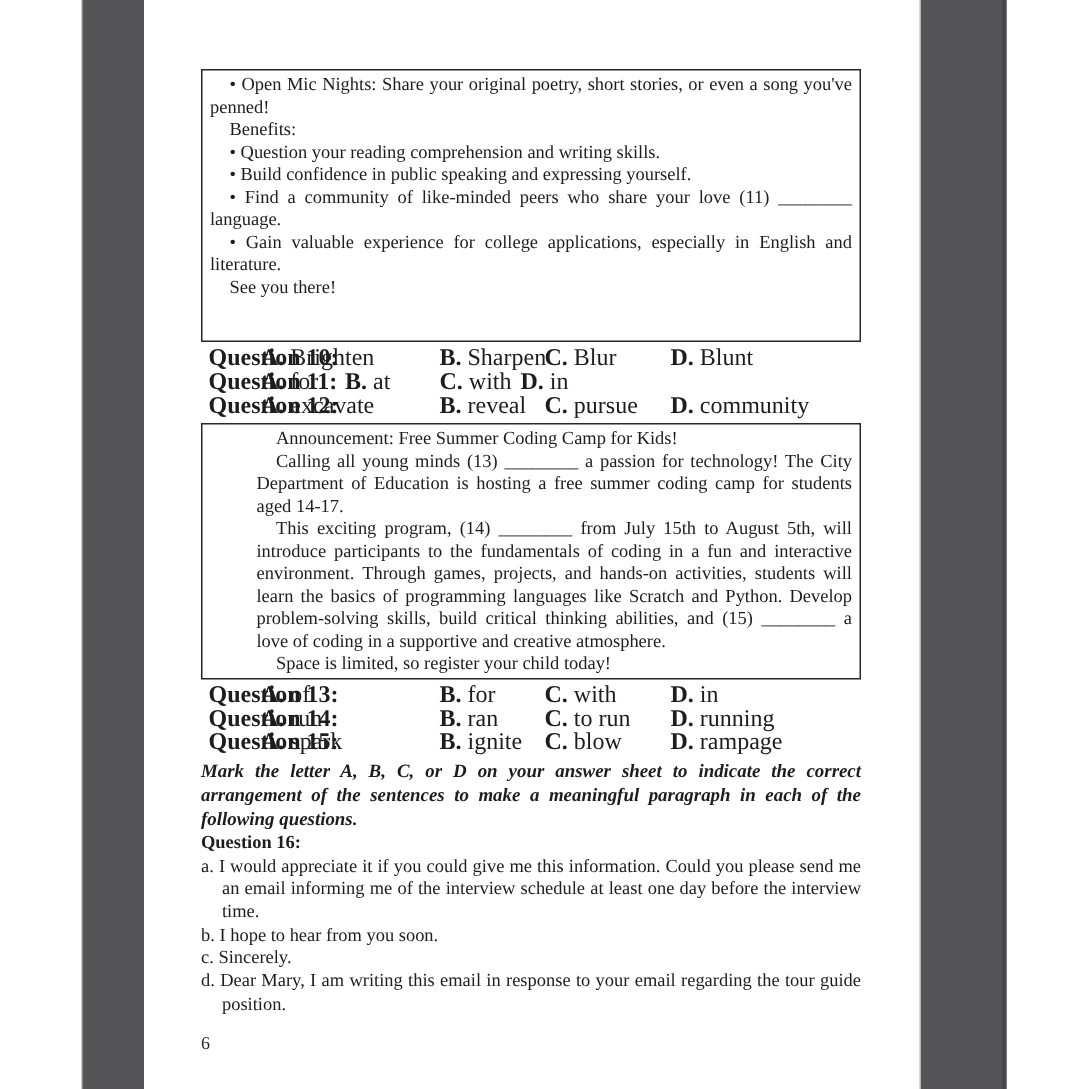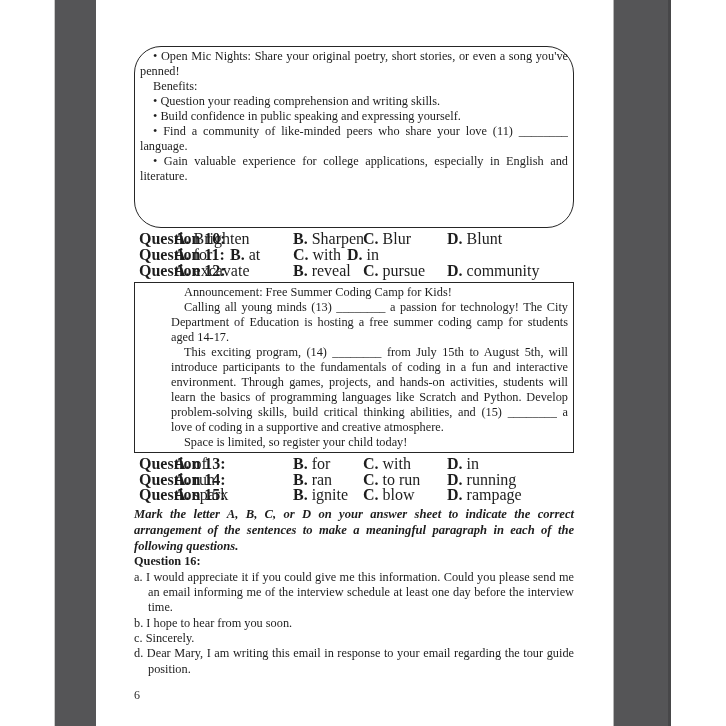--- a/index.html
+++ b/index.html
@@ -19,21 +19,21 @@
 
   
   .page{position:absolute;left:96px;top:0;width:517px;height:726px;background:#ffffff;}
   .content{position:absolute;left:38px;top:46px;width:440px;}
 
   p{margin:0;font-size:12.3px;line-height:15px;}
   .just{text-align:justify;}
   .ind{text-indent:13px;}
 
   .box{border:1px solid #262626;padding:2px 5px;background:#ffffff;}
-  .box1{min-height:176px;border-radius:27px;}
+  .box1{min-height:176px;}
   .box2{min-height:160px;padding-left:36px;}
 
   .qblock{margin:3px 0 3px 0;}
   .qrow{position:relative;height:15.9px;font-size:16px;line-height:15.9px;}
   .qrow .lbl{position:absolute;left:5px;font-weight:bold;white-space:nowrap;}
   .opt{position:absolute;white-space:nowrap;}
   .opt b{font-weight:bold;}
   .pA{left:40px;}  .pB{left:159px;}  .pC{left:229px;}  .pD{left:313px;}
   .pB11{left:96px;} .pC11{left:159px;} .pD11{left:213px;}
 
@@ -52,20 +52,21 @@
   <div class="page">
     <div class="content">
 
       <div class="box box1">
         <p class="just ind">• Open Mic Nights: Share your original poetry, short stories, or even a song you've penned!</p>
         <p class="ind">Benefits:</p>
         <p class="ind">• Question your reading comprehension and writing skills.</p>
         <p class="ind">• Build confidence in public speaking and expressing yourself.</p>
         <p class="just ind">• Find a community of like-minded peers who share your love (11) ________ language.</p>
         <p class="just ind">• Gain valuable experience for college applications, especially in English and literature.</p>
+        <p class="ind">See you there!</p>
       </div>
 
       <div class="qblock">
         <div class="qrow">
           <span class="lbl">Question 10:</span>
           <span class="opt pA"><b>A.</b> <span>Brighten</span></span>
           <span class="opt pB"><b>B.</b> <span>Sharpen</span></span>
           <span class="opt pC"><b>C.</b> <span>Blur</span></span>
           <span class="opt pD"><b>D.</b> <span>Blunt</span></span>
         </div>

